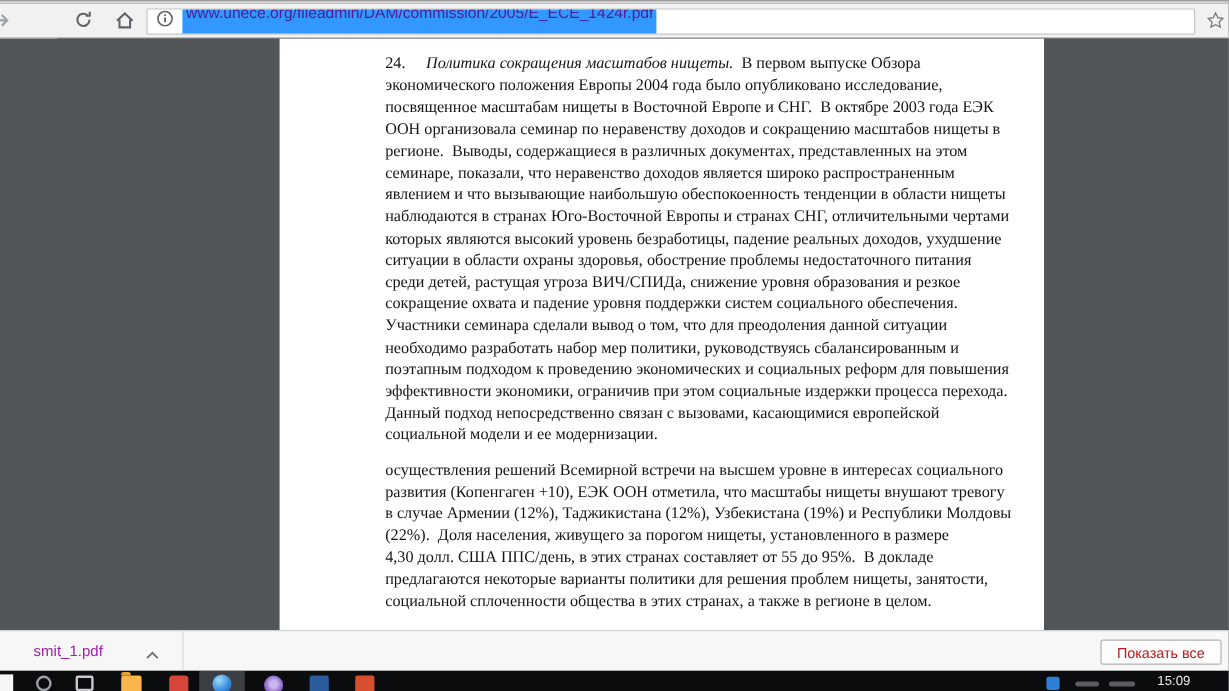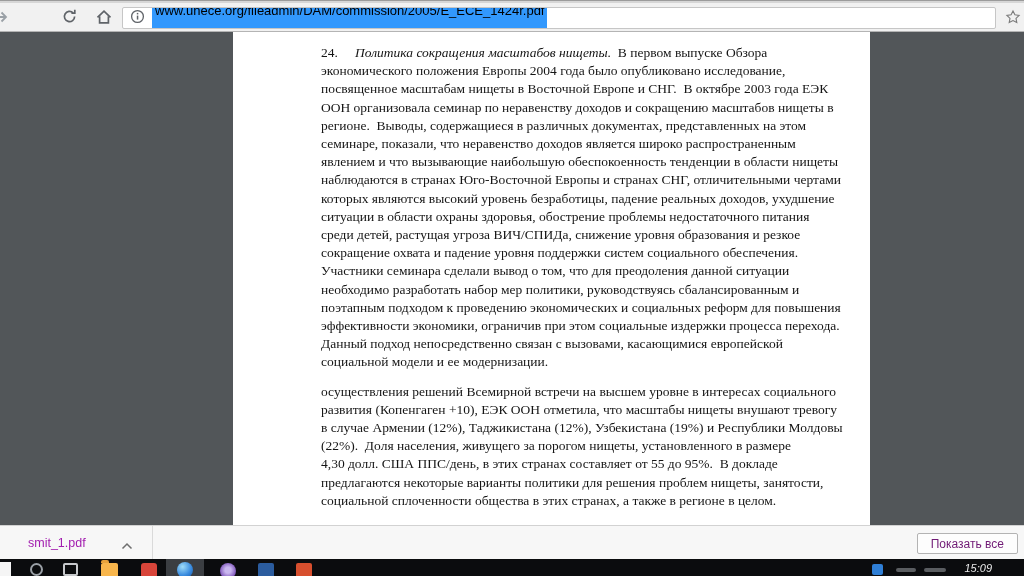--- a/index.html
+++ b/index.html
@@ -16,21 +16,21 @@
     background:#f1f1f1; border-bottom:1px solid #b4b4b4; }
   .tb-btn { position:absolute; top:3px; width:24px; height:24px; border:none;
     background:transparent; display:flex; align-items:center; justify-content:center; cursor:pointer; }
   .fwd-frag { left:-11px; }
   .reload   { left:57px; }
   .home     { left:92px; }
   .star     { left:1001px; }
   .omnibox { position:absolute; left:122px; top:4px; width:874px; height:22px;
     background:#ffffff; border:1px solid #c6c6c6; border-radius:2px;
     display:flex; align-items:center; padding-left:7px; overflow:hidden; }
-  .url-sel { background:#3298fd; color:#000000; font-size:13px;
+  .url-sel { background:#3298fd; color:#4c1d95; font-size:13px;
     padding:2px 3px 17px 3px; margin-left:7px; white-space:nowrap; }
   
   .content { position:absolute; top:32px; left:0; width:1024px; height:493px;
     background:#525659; overflow:hidden;margin-left:48px; }
   .page { position:absolute; left:185px; top:0; width:637px; height:493px; background:#ffffff; }
   .textblock { position:absolute; left:88px; top:12px; width:540px;
     font-family:"Liberation Serif", serif; font-size:13.5px; line-height:18.2px; color:#151515; }
   .line, .para-body { white-space:pre; }
   .pnum { display:inline-block; min-width:34px; }
   .ital { font-style:italic; }
@@ -39,21 +39,21 @@
   
   .dlbar { position:absolute; top:525px; left:0; right:0; height:34px;
     background:#f7f7f7; border-top:1px solid #d2d2d2; }
   .dl-item { position:absolute; left:0; top:0; width:152px; height:33px; cursor:pointer; }
   .dl-name { position:absolute; left:28px; top:10px; font-size:12.5px; color:#a21caf; }
   .dl-chevron { position:absolute; left:120px; top:12px; width:14px; height:10px;
     background:transparent; border:none; cursor:pointer; }
   .dl-sep { position:absolute; left:152px; top:0; width:1px; height:33px; background:#dadada; }
   .dl-showall { position:absolute; right:6px; top:7px; height:21px; padding:0 13px;
     background:#fdfdfd; border:1px solid #b3b3b3; border-radius:2px;
-    font-size:12px; color:#701a75; font-family:"Liberation Sans", sans-serif; cursor:pointer; }
+    font-size:12px; color:#b91c1c; font-family:"Liberation Sans", sans-serif; cursor:pointer; }
   
   .taskbar { position:absolute; top:559px; left:0; right:0; height:17px;
     background:#0b0c0e; overflow:hidden; }
   .tb-ico { position:absolute; top:4px; width:16px; height:16px; }
   .start-frag { left:0; top:3px; width:11px; height:14px; background:#f5f5f5; }
   .search-ring { left:30px; width:13px; height:13px; border:2px solid #9aa0a6; border-radius:50%; background:transparent; }
   .taskview { left:63px; width:15px; height:13px; border:2px solid #c7c9cc; border-radius:2px; background:transparent; }
   .folder { left:101px; width:17px; height:13px; background:#f8b64c; border-radius:2px 2px 0 0; }
   .folder::before { content:""; position:absolute; left:0; top:-3px; width:8px; height:3px;
     background:#e8a33c; border-radius:2px 2px 0 0; }
@@ -61,21 +61,21 @@
   .active-slot { position:absolute; left:166px; top:0; width:38px; height:17px; background:#3b3e42; }
   .globe { position:absolute; left:11px; top:3px; width:16px; height:16px; border-radius:50%;
     background:radial-gradient(circle at 35% 30%, #9fdcf8, #3b8de0 55%, #1254a8); }
   .app-purple { left:220px; width:16px; height:16px; border-radius:50%;
     background:radial-gradient(circle at 50% 45%, #c9b6ef 25%, #7c52b8 70%); }
   .app-blue { left:258px; width:16px; height:15px; background:#2b5c9e; border-radius:2px; }
   .app-orange { left:296px; width:16px; height:15px; background:#d74f2e; border-radius:2px; }
   .tray-blue { left:872px; top:5px; width:11px; height:11px; background:#2f7fd6; border-radius:2px; }
   .tray-blur1 { left:896px; top:9px; width:20px; height:4px; background:#5a5d60; border-radius:2px; }
   .tray-blur2 { left:924px; top:9px; width:22px; height:4px; background:#5a5d60; border-radius:2px; }
-  .clock { position:absolute; right:32px; top:3px; font-size:11px; color:#eaeaea; cursor:default;font-style:italic; }
+  .clock { position:absolute; right:32px; top:3px; font-size:11px; color:#eaeaea; cursor:default; }
 </style>
 </head>
 <body>
 
 <div id="screen">
 
   <div class="topstrip"></div>
 
   <div class="toolbar">
     <button class="tb-btn fwd-frag">

